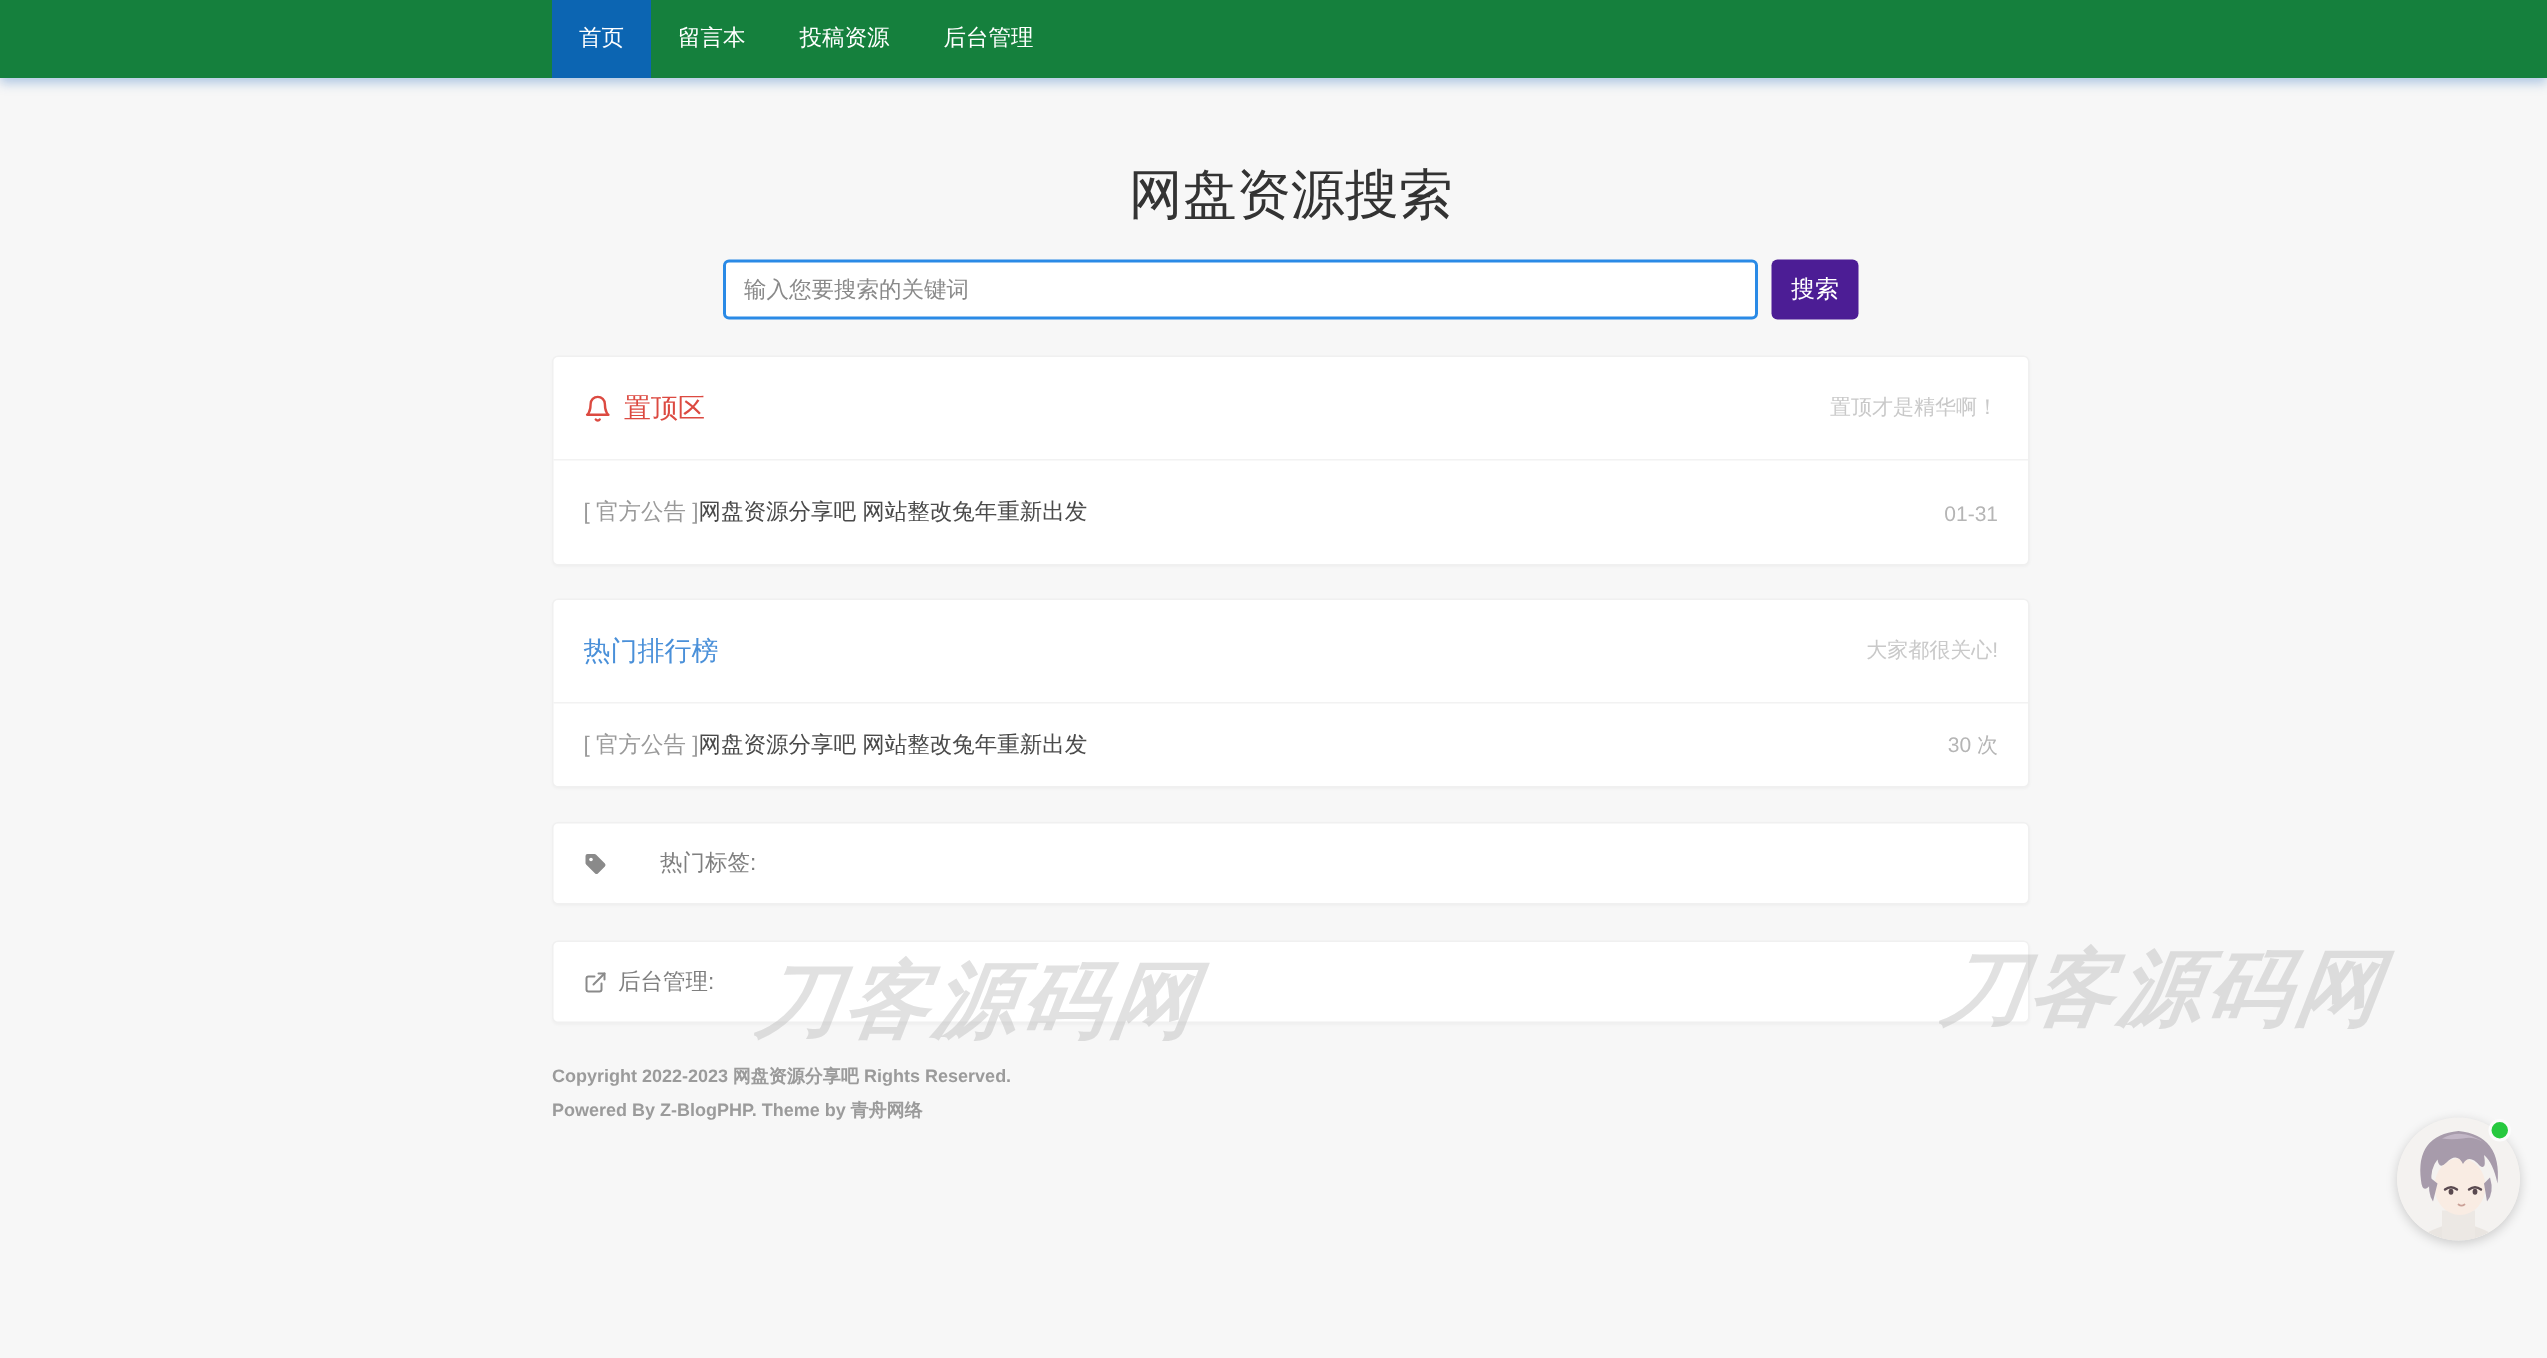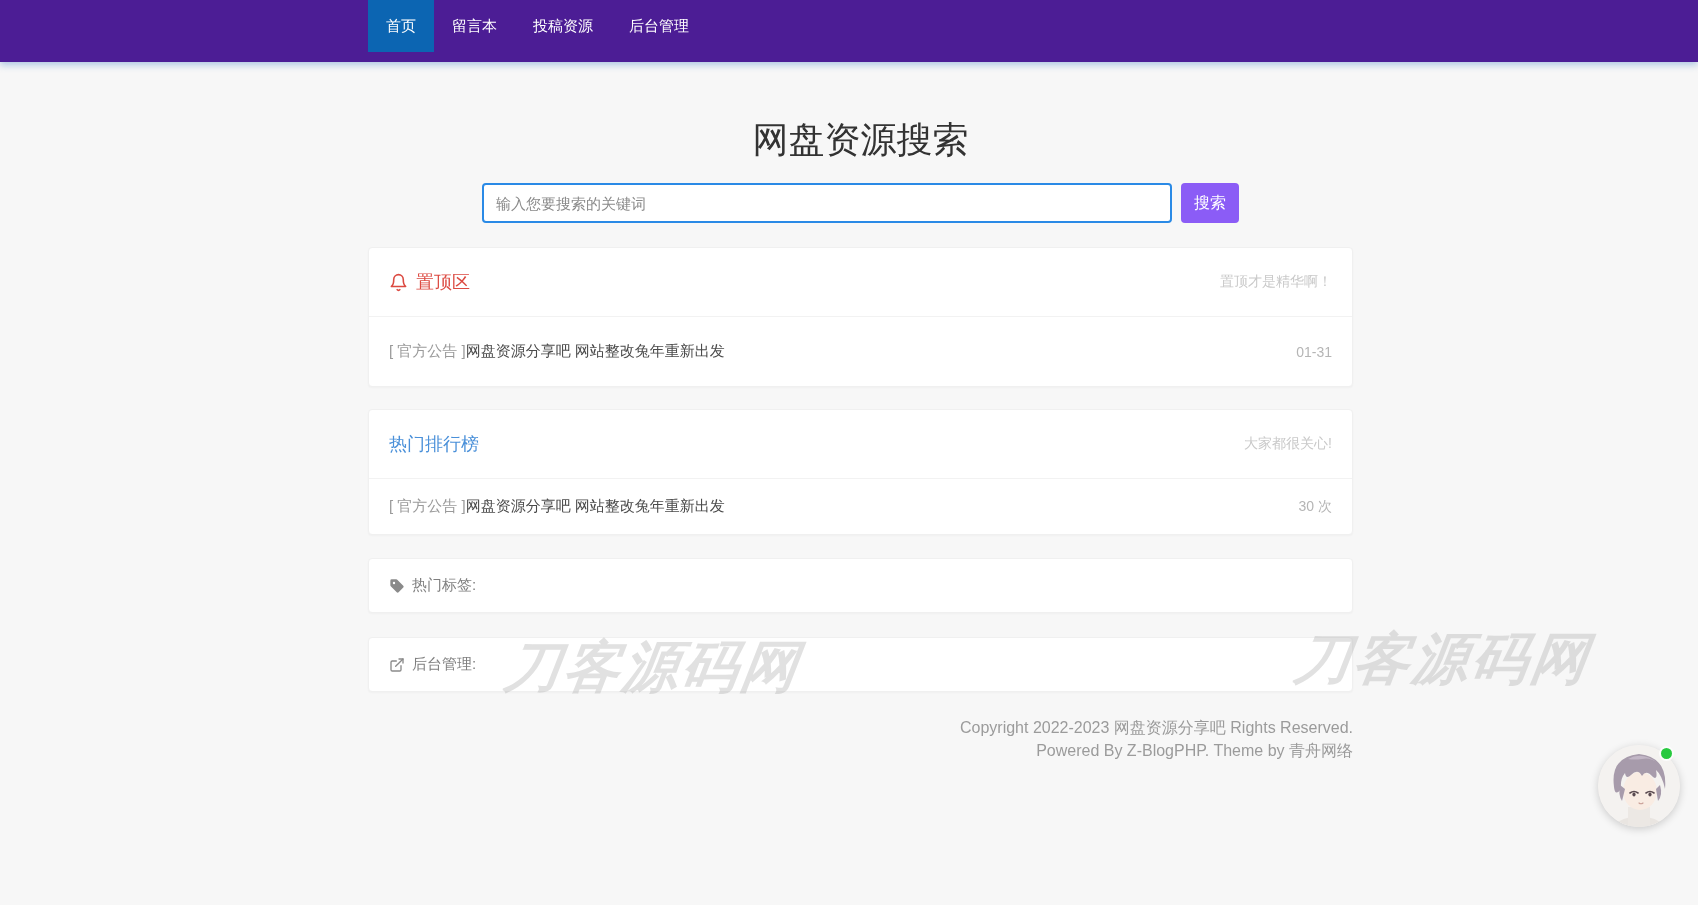--- a/index.html
+++ b/index.html
@@ -4,66 +4,66 @@
 <style>
   * { margin:0; padding:0; box-sizing:border-box; }
   html,body { width:1698px; height:905px; overflow:hidden; }
   body {
     background:#f7f7f7;
     font-family:"Liberation Sans","DejaVu Sans",sans-serif;
     position:relative;
     color:#333;
   }
   
-  .navbar { height:62px; background:#4c1d95; box-shadow:0 3px 7px rgba(40,110,190,0.35); position:relative; z-index:5; }
+  .navbar { height:52px; background:#15803d; box-shadow:0 3px 7px rgba(40,110,190,0.35); position:relative; z-index:5; }
   .nav-inner { margin-left:368px; display:flex; height:52px; }
   .nav-item { padding:0 18px; line-height:52px; color:#fff; font-size:15px; cursor:pointer; white-space:nowrap; }
   .nav-item.active { background:#0c65b2; }
   
   .container { width:985px; margin-left:368px; position:relative; z-index:2; }
   .page-title { margin-top:60px; text-align:center; font-size:36px; font-weight:400; color:#333; line-height:36px; }
   
   .search-row { margin-top:25px; display:flex; justify-content:center; align-items:center; }
   .search-input {
     width:690px; height:40px; border:2px solid #2a8ae6; border-radius:4px;
     padding:0 12px; font-size:15px; color:#444; outline:none; background:#fff;
     font-family:"Liberation Sans","DejaVu Sans",sans-serif;
   }
   .search-input::placeholder { color:#8a8a8a; }
   .search-btn {
-    margin-left:9px; width:58px; height:40px; background:#8b5cf6; color:#fff;
+    margin-left:9px; width:58px; height:40px; background:#4c1d95; color:#fff;
     border:none; border-radius:4px; font-size:16px; cursor:pointer;
     font-family:"Liberation Sans","DejaVu Sans",sans-serif;
   }
   
   .card { background:#fff; border:1px solid #f0f0f0; border-radius:4px; box-shadow:0 1px 2px rgba(0,0,0,0.03); }
   .card-header { display:flex; justify-content:space-between; align-items:center; padding:22px 20px; border-bottom:1px solid #f2f2f2; }
   .card-title { font-size:18px; display:flex; align-items:center; gap:8px;justify-content:flex-end; }
   .card-title.red { color:#dc4a41; }
   .card-title.blue { color:#4a90d9; }
   .card-hint { font-size:14px; color:#c9c9c9; }
   .list-item { display:flex; align-items:center; padding:25px 20px; font-size:15px; }
   .list-item.compact { padding:18px 20px; }
   .item-cat { color:#9a9a9a; white-space:nowrap; }
   .item-title { color:#4a4a4a; cursor:pointer; }
   .item-meta { margin-left:auto; color:#b5b5b5; font-size:14px; }
   .empty-body { height:35px; }
-  .mt1 { margin-top:24px; } .mt2 { margin-top:21px; } .mt3 { margin-top:22px; } .mt4 { margin-top:23px; }
+  .mt1 { margin-top:24px; } .mt2 { margin-top:21px; } .mt3 { margin-top:22px; } .mt4 { margin-top:23px;gap:28px; }
   .label-card { display:flex; align-items:center; padding:17px 20px; font-size:15px; color:#7f7f7f; }
   .label-card .icon { margin-right:7px; display:inline-flex; }
   
   .watermark {
     position:absolute; font-size:56px; font-weight:bold; font-style:italic;
     color:#bdbdbd; opacity:0.45; letter-spacing:3px; transform:skewX(-8deg);
     white-space:nowrap; pointer-events:none; z-index:3;
   }
   .wm-left { left:505px; top:630px; }
   .wm-right { left:1295px; top:622px; }
   
-  .footer { margin-top:24px; text-align:right; font-size:16px; color:#9b9b9b; line-height:23px; }
+  .footer { margin-top:24px; text-align:left; font-size:12px; color:#9b9b9b; line-height:23px;font-weight:bold; }
   
   .avatar-widget { position:absolute; left:1598px; top:745px; width:82px; height:82px; cursor:pointer; z-index:10; }
   .avatar-circle { width:82px; height:82px; border-radius:50%; overflow:hidden; box-shadow:0 2px 8px rgba(0,0,0,0.18); background:#f3f1ef; }
   .status-dot { position:absolute; right:6px; top:1px; width:15px; height:15px; border-radius:50%; background:#27c93f; border:2px solid #fcfcfc; }
   .icon svg { display:block; }
 </style>
 </head>
 <body>
 
 <div class="navbar">

